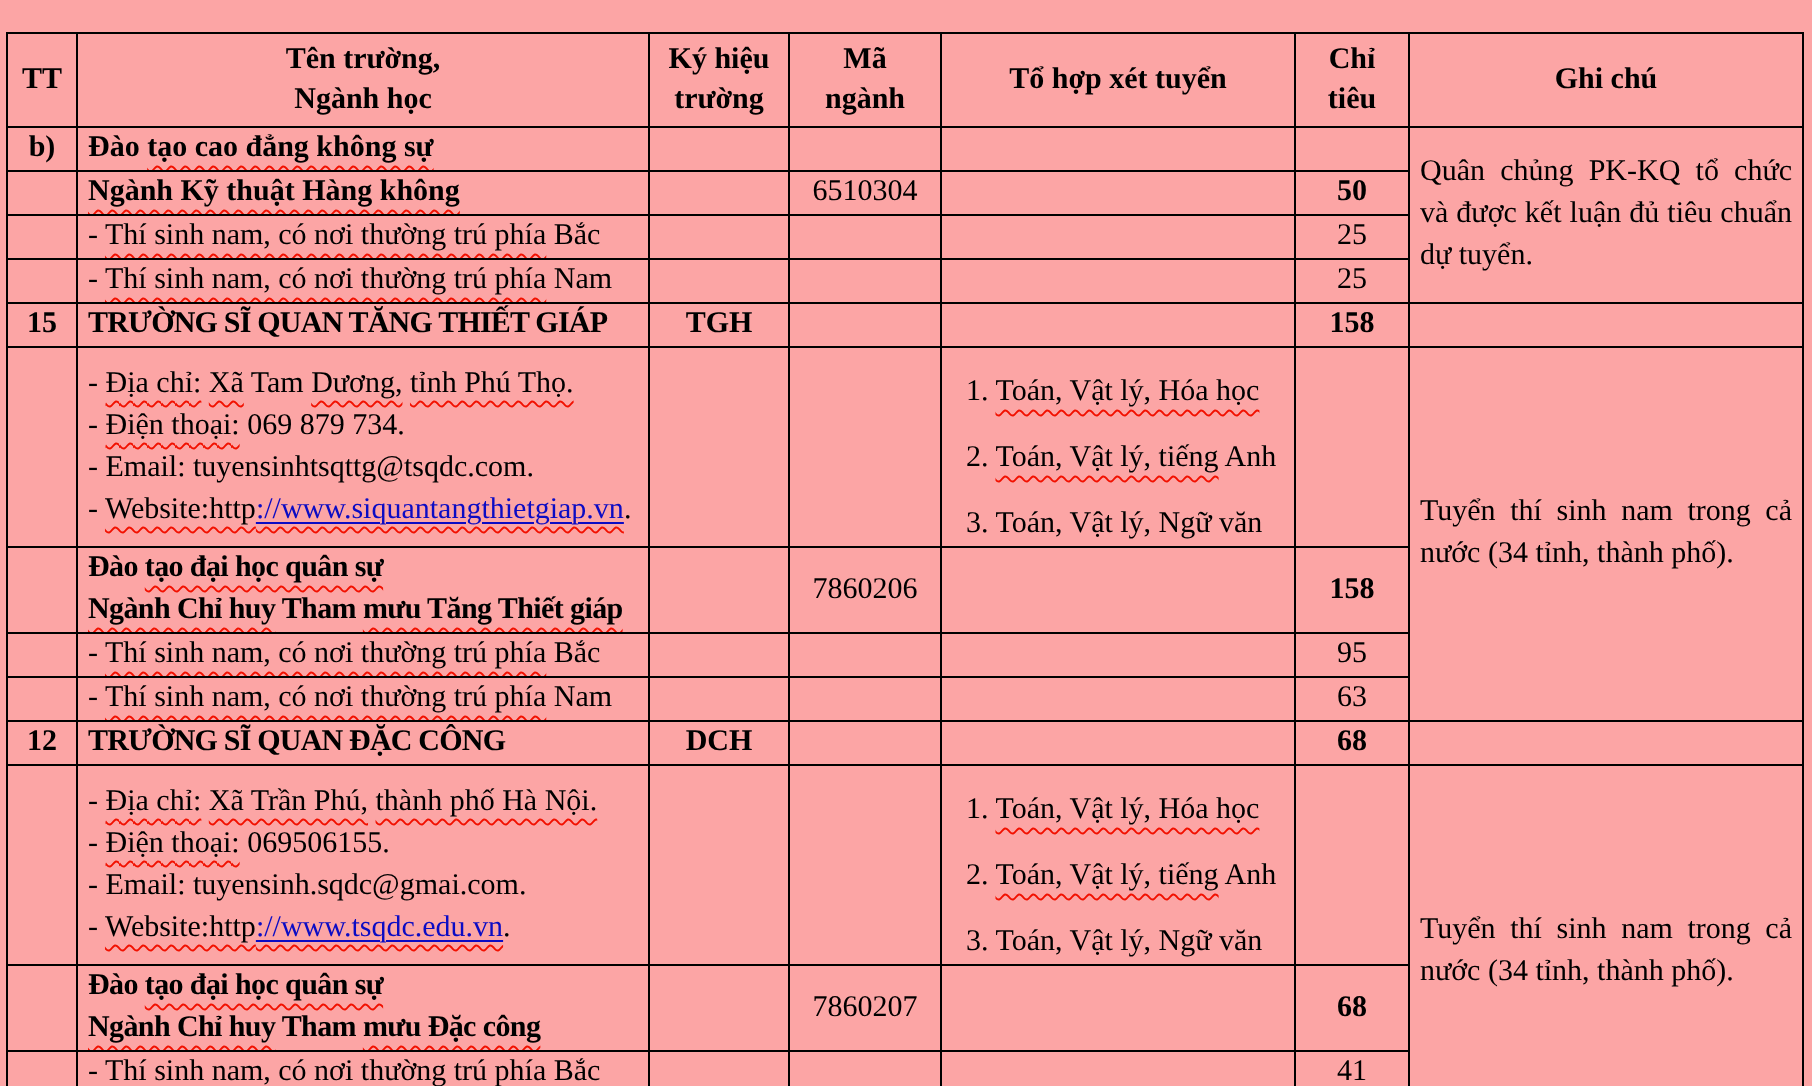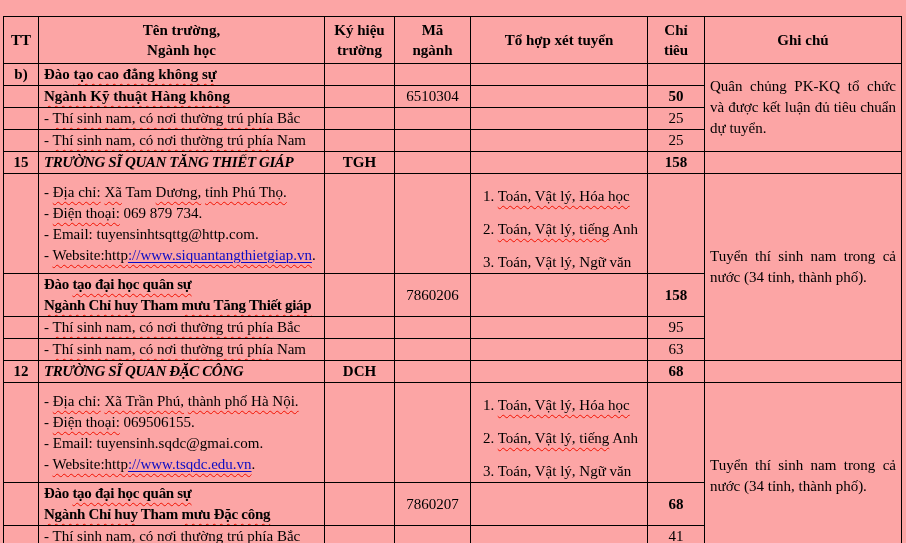--- a/index.html
+++ b/index.html
@@ -26,21 +26,21 @@
   .grid th {
     font-weight: bold; text-align: center;
     padding: 3px 2px; line-height: 20px;
   }
   .b   { font-weight: bold; }
   .al-c{ text-align: center; padding: 0 2px; }
   .al-j{ text-align: justify; }
   .va-t{ vertical-align: top; padding-top: 2px; padding-bottom: 2px; }
   .line{ white-space: nowrap; }
   .wrap{ white-space: normal; }
-  .caps { font-size: 15.5px; letter-spacing: -0.4px; font-style: italic; }
+  .caps { font-size: 15.5px; letter-spacing: -0.4px; }
   .tight .line { letter-spacing: -0.3px; }
   .combo .line { padding-left: 7px; margin-top: 12px; }
   .sq {
     text-decoration-line: underline;
     text-decoration-style: wavy;
     text-decoration-color: #f21000;
     text-decoration-thickness: 1.2px;
     text-underline-offset: 3.5px;
   }
   .lk {
@@ -165,21 +165,21 @@
           <td class="b al-c">
             <div class="line">158</div>
           </td>
           <td></td>
         </tr>
         <tr>
           <td></td>
           <td class="va-t">
             <div class="line">- <span class="sq">Địa chỉ:</span> <span class="sq">Xã</span> Tam <span class="sq">Dương,</span> <span class="sq">tỉnh Phú Thọ.</span></div>
             <div class="line">- <span class="sq">Điện thoại:</span> 069 879 734.</div>
-            <div class="line">- Email: tuyensinhtsqttg@http.com.</div>
+            <div class="line">- Email: tuyensinhtsqttg@tsqdc.com.</div>
             <div class="line">- <span class="sq">Website:http</span><span class="sq"><span class="lk">://www.siquantangthietgiap.vn</span></span>.</div>
           </td>
           <td></td>
           <td></td>
           <td class="va-t combo">
             <div class="line">1. <span class="sq">Toán, Vật lý, Hóa học</span></div>
             <div class="line">2. <span class="sq">Toán, Vật lý, tiếng</span> Anh</div>
             <div class="line">3. Toán, Vật lý, Ngữ văn</div>
           </td>
           <td></td>

